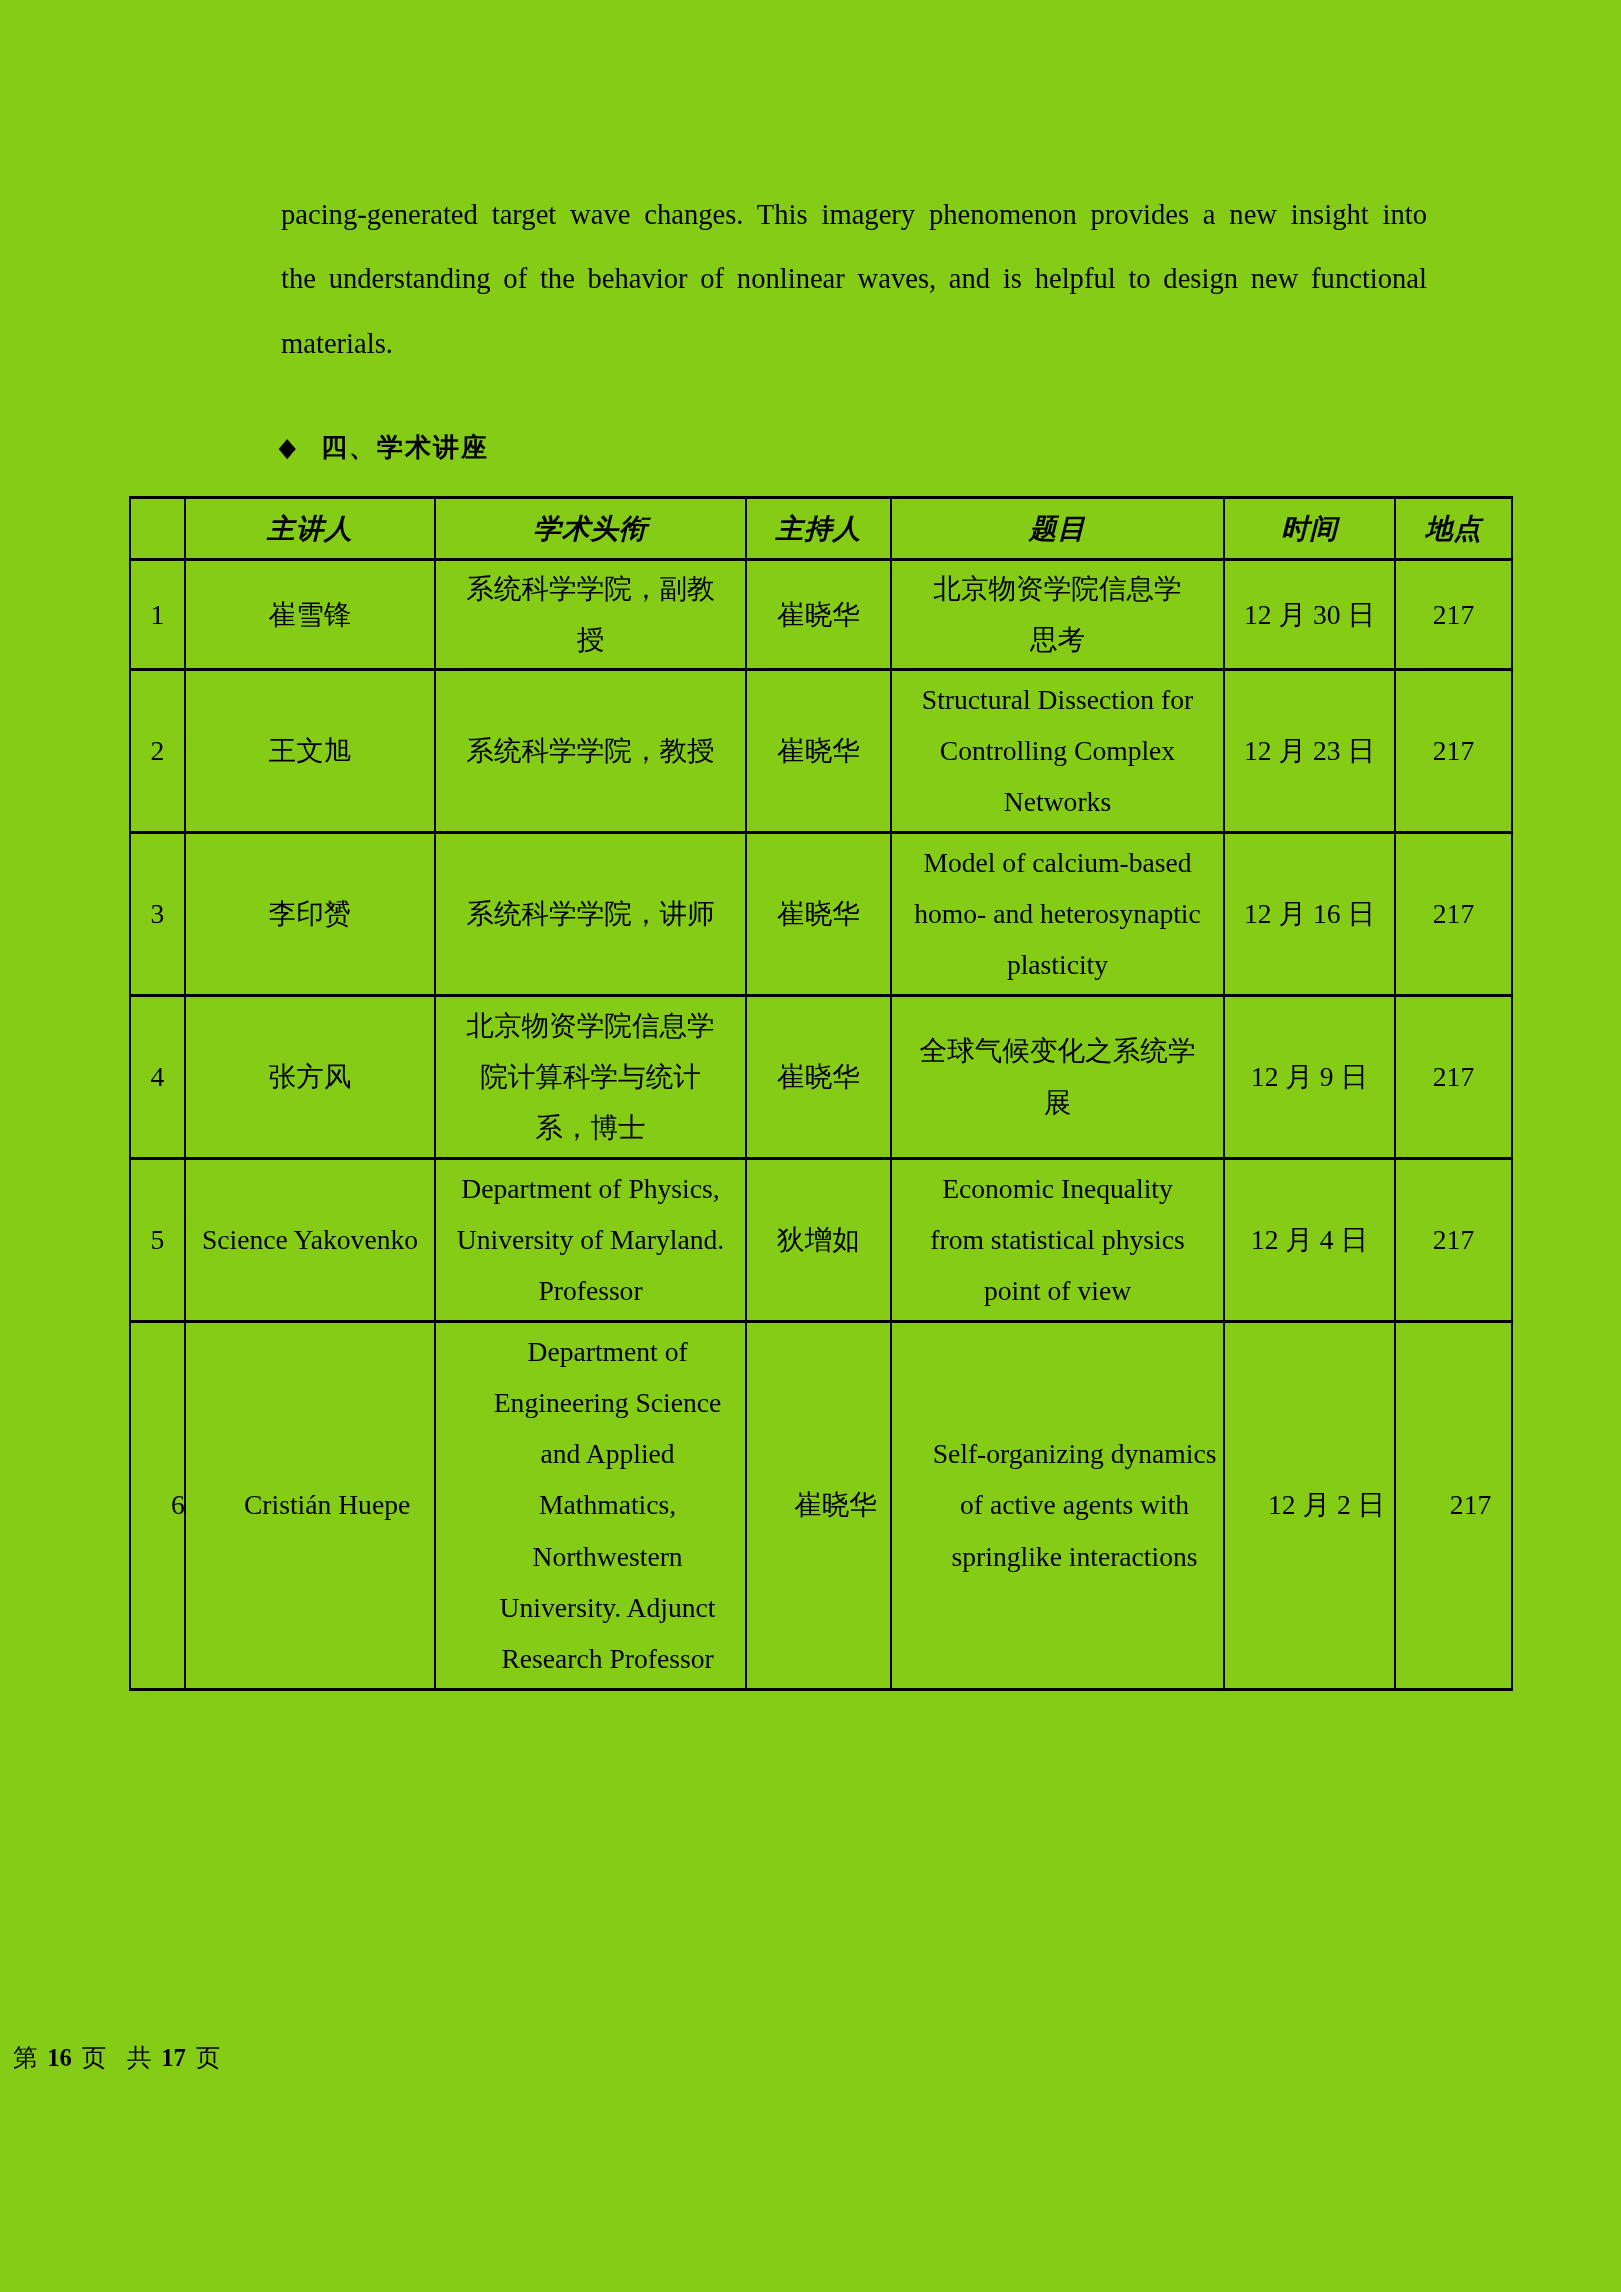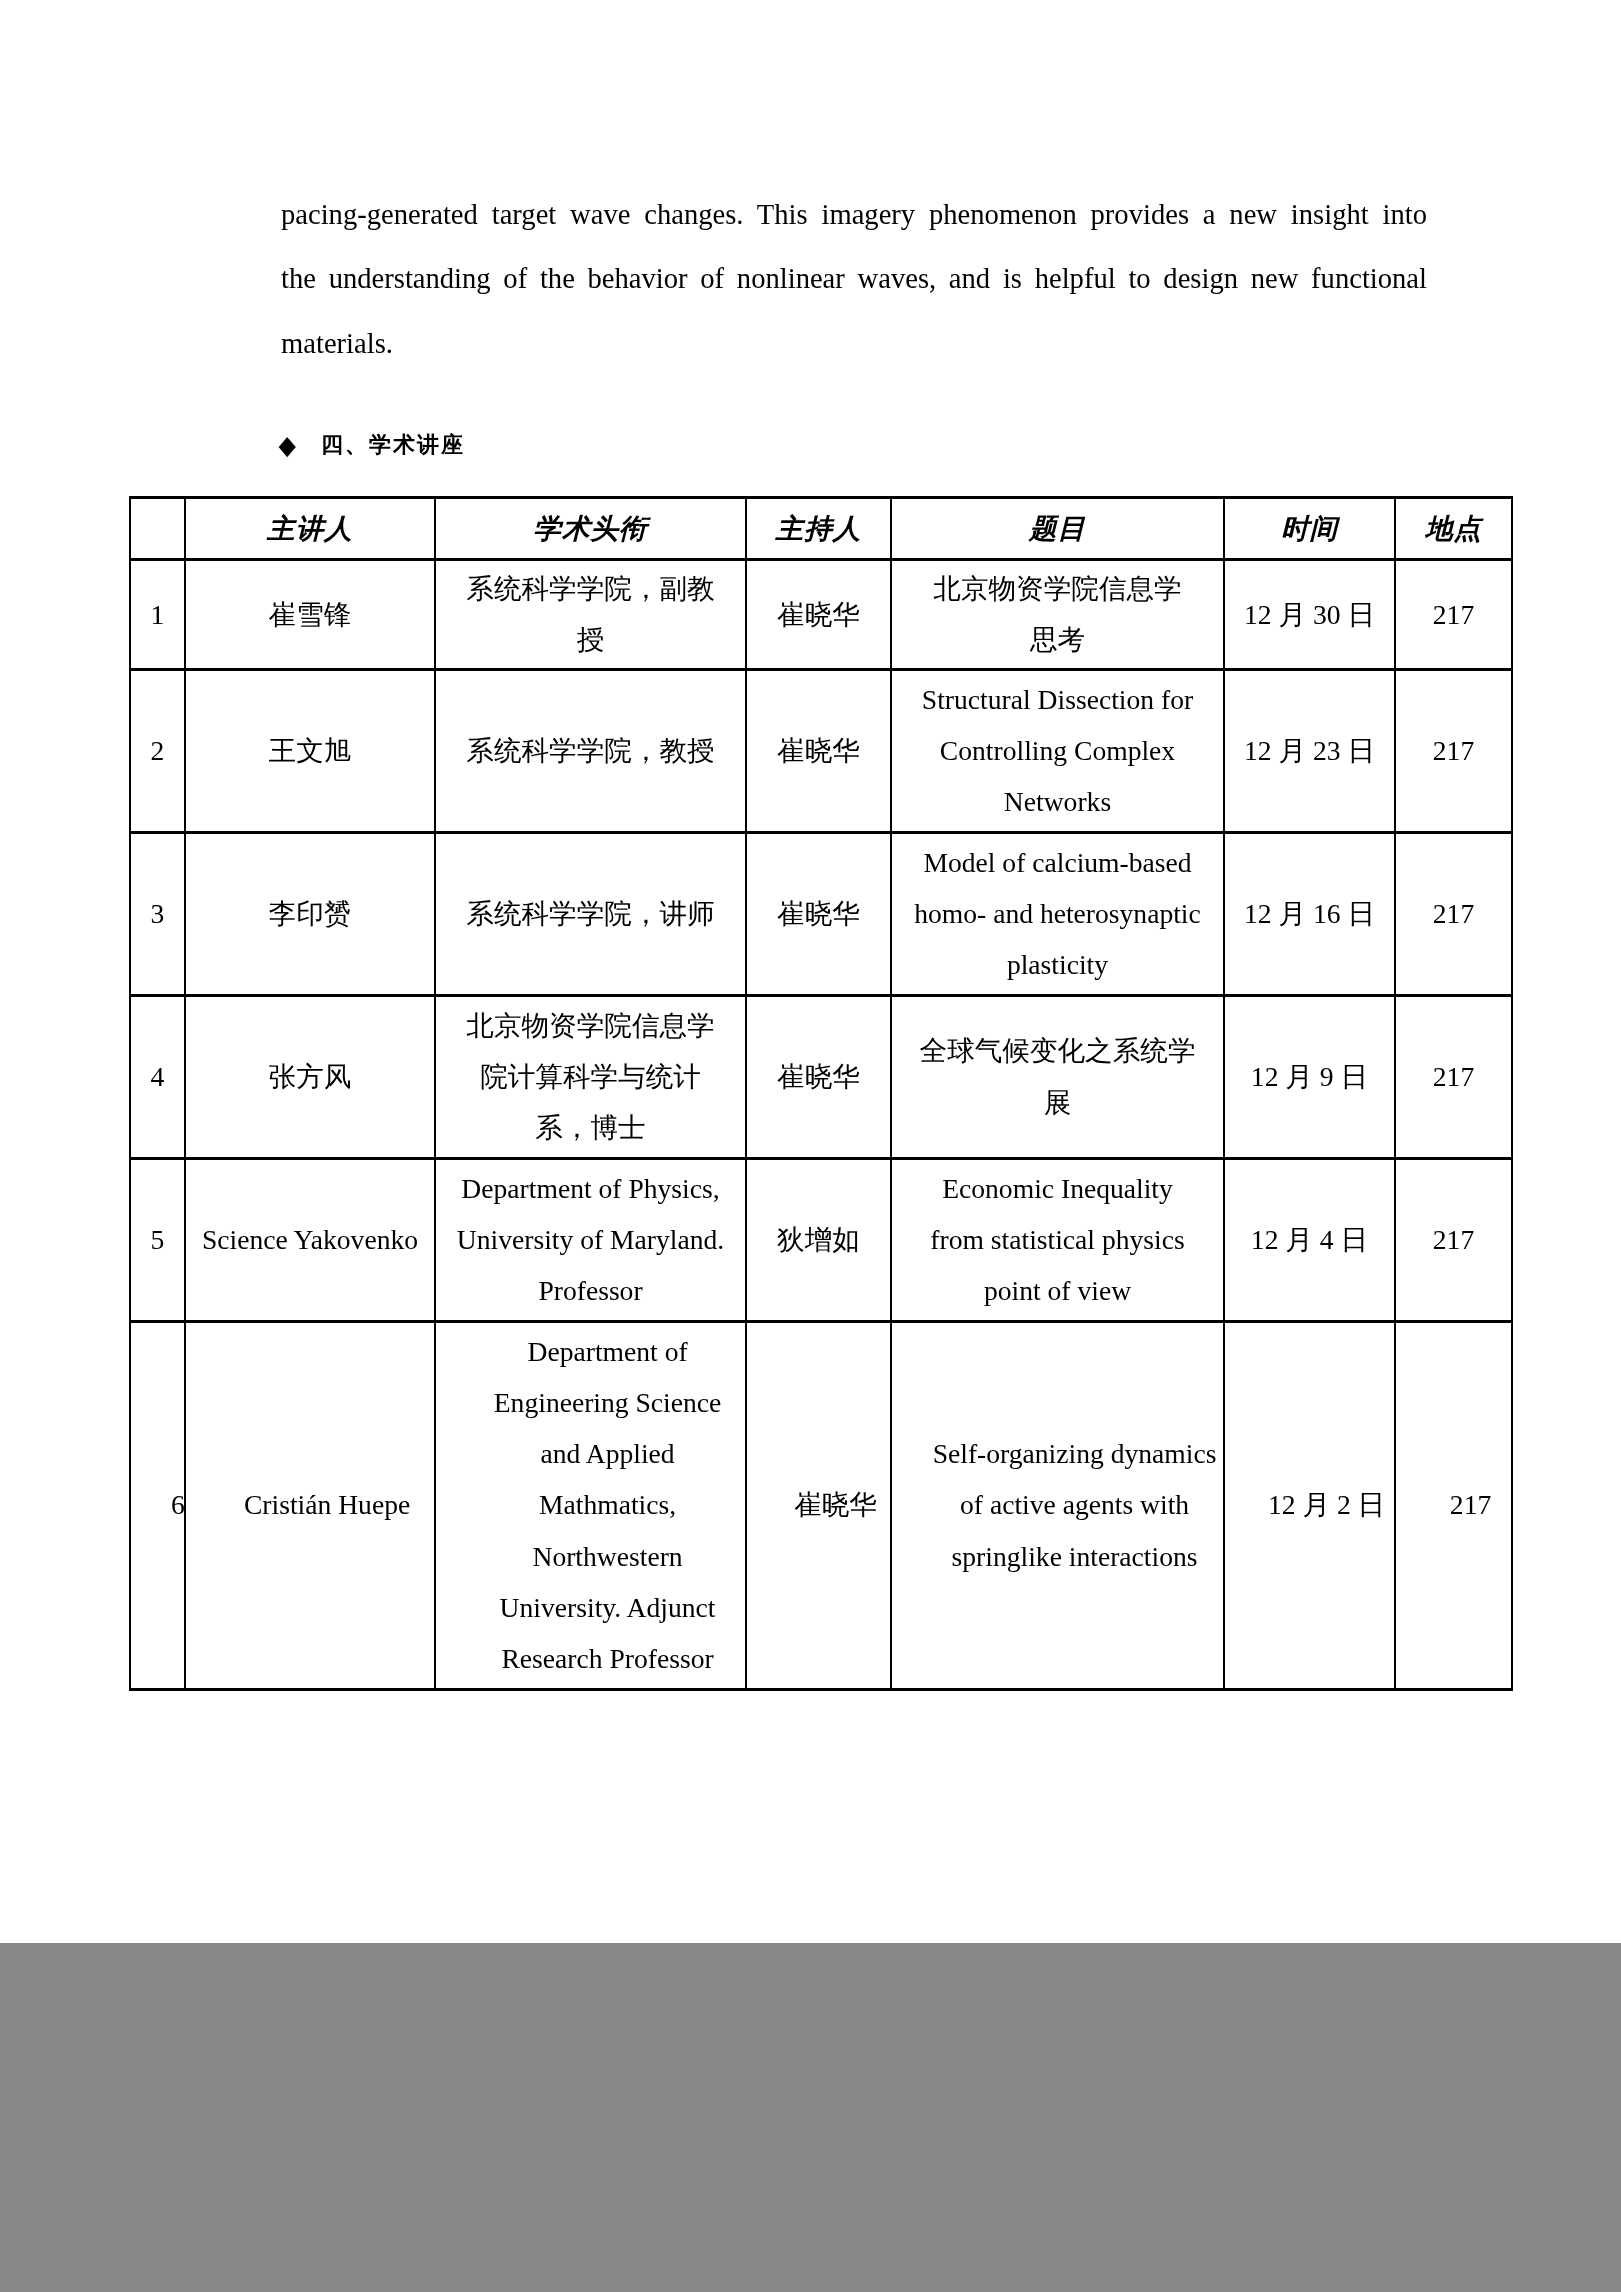--- a/index.html
+++ b/index.html
@@ -1,20 +1,20 @@
 <!DOCTYPE html>
 <html><head>
 <meta charset="utf-8">
 <style>
   html, body { margin: 0; padding: 0; background: #888; }
   .sheet {
     position: relative;
     width: 1621px;
-    height: 1943px;
-    background: #ffffff;
+    height: 2292px;
+    background: #84cc16;
     font-family: "Liberation Serif", "DejaVu Serif", serif;
     color: #000;
     overflow: hidden;
   }
   .body-paragraph {
     position: absolute;
     left: 281px;
     top: 183px;
     width: 1146px;
     font-size: 28.6px;
@@ -31,21 +31,21 @@
     display: flex;
     align-items: center;
     gap: 23.6px;
   }
   .diamond {
     font-size: 26.6px;
     line-height: 1;
     transform: scaleX(0.85);
   }
   .heading-text {
-    font-size: 22px;
+    font-size: 26px;
     font-weight: bold;
     letter-spacing: 2px;
   }
   table.lecture-table {
     position: absolute;
     left: 129px;
     top: 496px;
     width: 1383px;
     border-collapse: collapse;
     table-layout: fixed;

